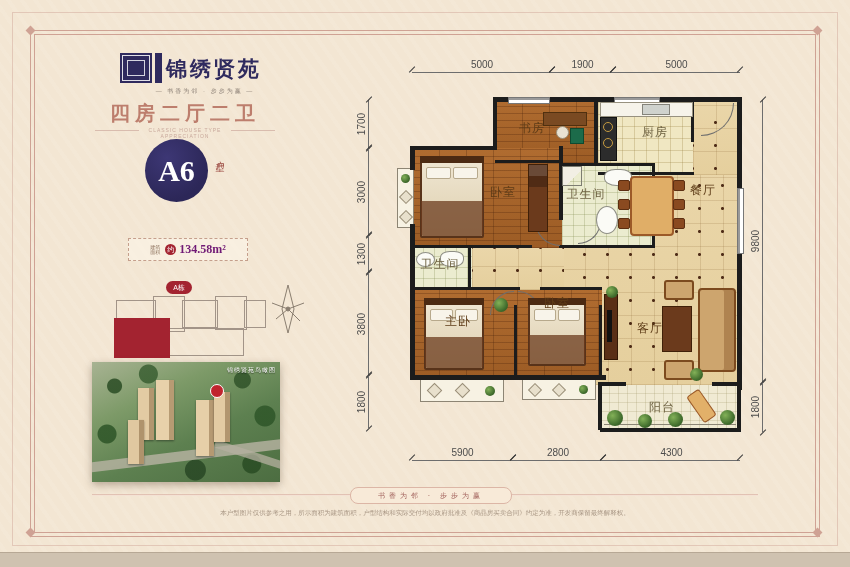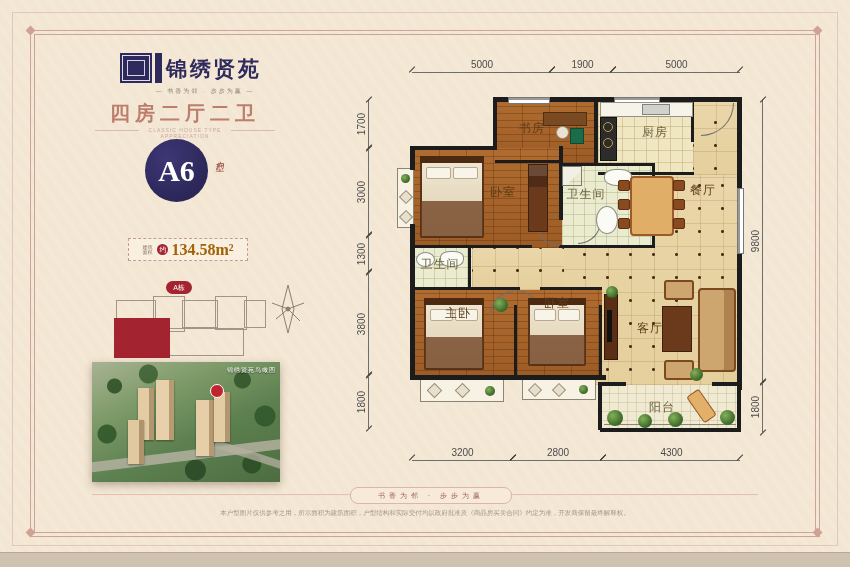--- a/index.html
+++ b/index.html
@@ -88,21 +88,21 @@
 
   <div class="abs serif" style="left:145px;top:139px;width:63px;height:63px;border-radius:50%;background:radial-gradient(circle at 35% 30%,#3d3775,#2c2758 70%);color:#fff;display:flex;align-items:center;justify-content:center;font-size:30px;font-weight:bold;">
       <span>A6</span>
     </div>
   <div class="abs serif tinyv" style="left:213px;top:153px;font-size:9px;color:#9c4a42;letter-spacing:3px;">户型</div>
 
 
   <div class="abs dashedbox" style="left:128px;top:238px;width:118px;height:21px;display:flex;align-items:center;justify-content:center;gap:3px;">
     <span style="font-size:5px;color:#8b6f5a;width:12px;line-height:5px;display:inline-block;">建筑面积</span>
     <span style="width:11px;height:11px;border-radius:50%;background:#a32330;color:#fff;font-size:7px;display:inline-flex;align-items:center;justify-content:center;">约</span>
-    <span class="serif" style="font-size:16px;font-weight:bold;color:#a16207;">134.58m²</span>
+    <span class="serif" style="font-size:12px;font-weight:bold;color:#701a75;">134.58m²</span>
   </div>
 
   <div class="abs" style="left:166px;top:281px;width:26px;height:13px;border-radius:7px;background:#a32330;color:#fff;font-size:7px;display:flex;align-items:center;justify-content:center;">A栋</div>
   <div class="abs">
     <div class="abs" style="left:116px;top:300px;width:38px;height:28px;border:1px solid #a29488;"></div>
     <div class="abs" style="left:153px;top:296px;width:30px;height:34px;border:1px solid #a29488;"></div>
     <div class="abs" style="left:182px;top:300px;width:34px;height:26px;border:1px solid #a29488;"></div>
     <div class="abs" style="left:215px;top:296px;width:30px;height:32px;border:1px solid #a29488;"></div>
     <div class="abs" style="left:244px;top:300px;width:20px;height:26px;border:1px solid #a29488;"></div>
     <div class="abs" style="left:150px;top:328px;width:92px;height:26px;border:1px solid #a29488;"></div>
@@ -270,21 +270,21 @@
   <div class="abs plant" style="left:668px;top:412px;width:15px;height:15px;"></div>
   <div class="abs plant" style="left:720px;top:410px;width:15px;height:15px;"></div>
   <div class="abs" style="left:694px;top:390px;width:13px;height:30px;background:#e2b069;border:1px solid #9c5a28;border-radius:3px;transform:rotate(-35deg);"></div>
 
   <div class="abs roomlabel" style="left:532px;top:128px;">书房</div>
   <div class="abs roomlabel lt" style="left:655px;top:132px;">厨房</div>
   <div class="abs roomlabel lt" style="left:586px;top:194px;">卫生间</div>
   <div class="abs roomlabel" style="left:503px;top:192px;">卧室</div>
   <div class="abs roomlabel" style="left:703px;top:190px;">餐厅</div>
   <div class="abs roomlabel lt" style="left:440px;top:264px;">卫生间</div>
-  <div class="abs roomlabel" style="left:458px;top:313px;">主卧</div>
+  <div class="abs roomlabel" style="left:458px;top:321px;">主卧</div>
   <div class="abs roomlabel" style="left:557px;top:303px;">卧室</div>
   <div class="abs roomlabel" style="left:650px;top:328px;">客厅</div>
   <div class="abs roomlabel lt" style="left:662px;top:407px;">阳台</div>
 
   <div class="abs dim-h" style="left:412px;top:72px;width:140px;">
       <i class="t1"></i>
       <i class="t2"></i>
       <b>5000</b>
     </div>
   <div class="abs dim-h" style="left:552px;top:72px;width:61px;">
@@ -294,21 +294,21 @@
     </div>
   <div class="abs dim-h" style="left:613px;top:72px;width:127px;">
       <i class="t1"></i>
       <i class="t2"></i>
       <b>5000</b>
     </div>
 
   <div class="abs dim-h" style="left:412px;top:460px;width:101px;">
       <i class="t1"></i>
       <i class="t2"></i>
-      <b>3200</b>
+      <b>5900</b>
     </div>
   <div class="abs dim-h" style="left:513px;top:460px;width:90px;">
       <i class="t1"></i>
       <i class="t2"></i>
       <b>2800</b>
     </div>
   <div class="abs dim-h" style="left:603px;top:460px;width:137px;">
       <i class="t1"></i>
       <i class="t2"></i>
       <b>4300</b>

